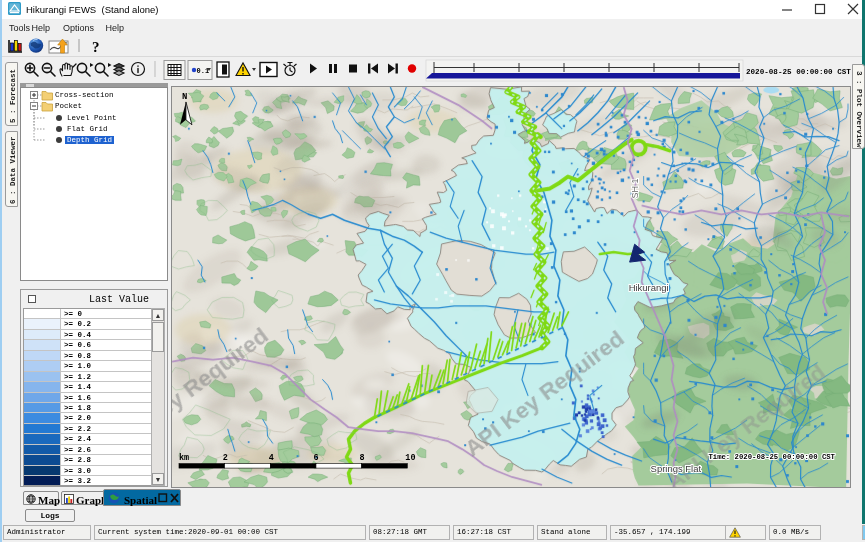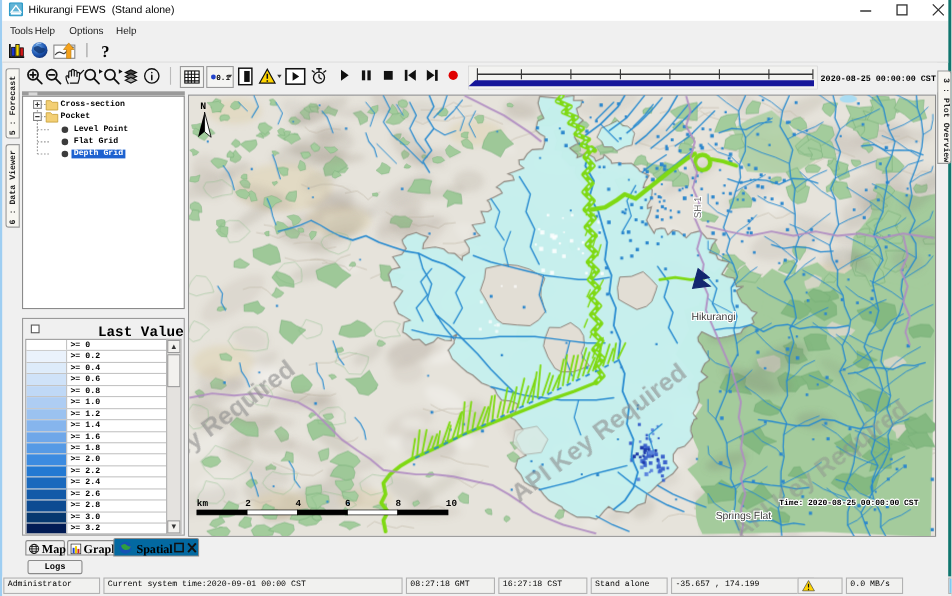--- a/index.html
+++ b/index.html
@@ -25,23 +25,23 @@
 #rtab { position:absolute; left:850px; top:64px; width:13px; height:85px; background:#f7f6f1; border:1px solid #9a9a9a; border-radius:0 3px 3px 0; }
 #rtab .vt { position:absolute; left:10px; top:6px; font-family:"Liberation Mono", monospace; font-size:7.5px; font-weight:bold; color:#222; white-space:nowrap; transform:rotate(90deg); transform-origin:0 0; }
 
 
 #tb2 { position:absolute; left:16px; top:57px; width:834px; height:27px; background:#f0f0f0; }
 
 
 #treepanel { position:absolute; left:18px; top:87px; width:148px; height:194px; background:#ffffff; border:1px solid #8a8a8a; }
 #divider { position:absolute; left:18px; top:83px; width:148px; height:4px; background:#9a9a9a; }
 #divhandle { position:absolute; left:24px; top:83.5px; width:8px; height:3px; background:#d8d8d8; }
-.trow { position:absolute; font-family:"Liberation Mono", monospace; font-size:7.5px; font-weight:bold; color:#000; white-space:nowrap; }
+.trow { position:absolute; font-family:"Liberation Mono", monospace; font-size:7.5px; font-weight:normal; color:#000; white-space:nowrap; }
 #legendpanel { position:absolute; left:18px; top:289px; width:148px; height:198px; background:#f0f0f0; border:1px solid #9a9a9a; }
-#lastval { position:absolute; left:7px; top:5px; font-family:"Liberation Mono", monospace; font-size:13px; font-weight:bold;padding-left:48px; }
+#lastval { position:absolute; left:7px; top:5px; font-family:"Liberation Mono", monospace; font-size:10px; font-weight:normal;padding-left:48px; }
 #cb { position:absolute; left:7px; top:5px; width:8px; height:8px; background:#fff; border:1px solid #555; }
 #legtable { position:absolute; left:2px; top:18px; width:130px; height:178px; background:#fff; border:1px solid #9a9a9a; overflow:hidden; }
 .lrow { position:relative; width:100%; height:10.45px; border-bottom:1px solid #c4c4c4; }
 .lsw { position:absolute; left:0; top:0; width:37px; height:100%; border-right:1px solid #c4c4c4; }
 .llb { position:absolute; left:40px; top:1px; font-family:"Liberation Mono", monospace; font-size:7.5px; font-weight:bold; color:#000; }
 #legscroll { position:absolute; right:2px; top:18px; width:14px; height:178px; background:#e4e2df; border:1px solid #b0b0b0; }
 .sbtn { position:absolute; left:0; width:12px; height:12px; background:#f2f1ee; border:1px solid #9a9a9a; font-size:7px; text-align:center; line-height:11px; color:#333; }
 
 
 #map { position:absolute; left:169px; top:86px; width:680px; height:402px; border:1px solid #8a8a8a; }

